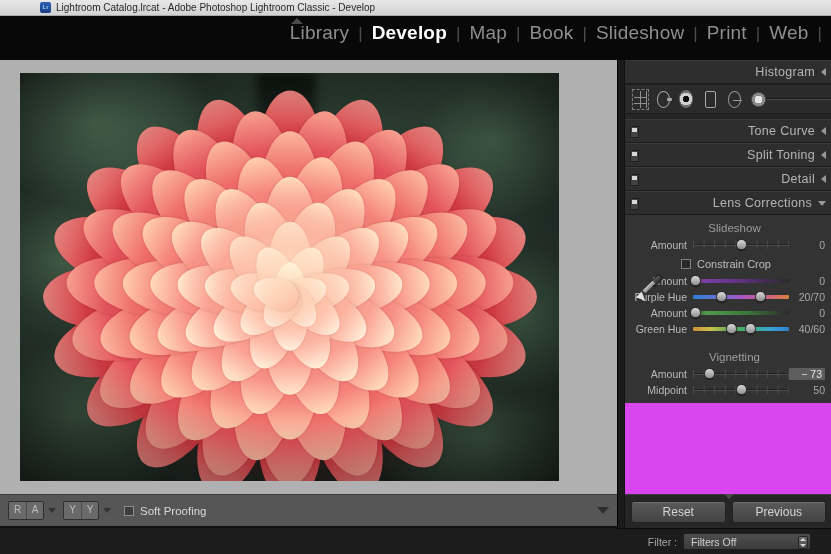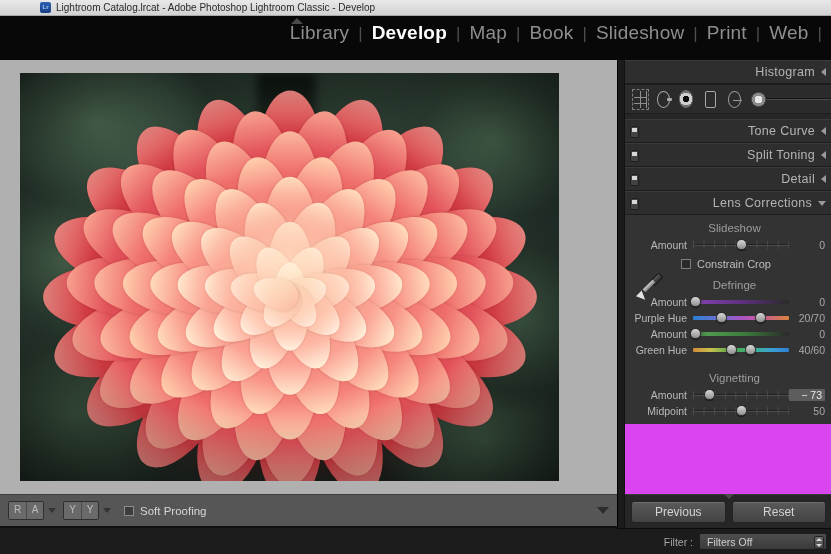--- a/index.html
+++ b/index.html
@@ -329,21 +329,21 @@
     position: absolute; left: 50%; top: -1px; margin-left: -5px;
     width: 0; height: 0;
     border-left: 5px solid transparent; border-right: 5px solid transparent;
     border-top: 5px solid #4a4a4a;
   }
 
   
   .filterbar {
     position: absolute; left: 617px; top: 528px; width: 214px; height: 26px;
     background: #1c1c1c; border-top: 1px solid #0b0b0b;
-    display: flex; align-items: center; justify-content: flex-end; padding-right: 4px; gap: 6px;
+    display: flex; align-items: center; justify-content: flex-end; padding-right: 20px; gap: 6px;
   }
   .filter-label { font-size: 10.5px; color: #a6a6a6; }
   .filter-select {
     position: relative; width: 128px; height: 17px;
     background: linear-gradient(#4e4e4e, #3b3b3b);
     border: 1px solid #1d1d1d; border-radius: 2px;
     display: flex; align-items: center;
   }
   .filter-value { font-size: 10.5px; color: #d0d0d0; padding-left: 7px; }
   .filter-stepper {
@@ -613,21 +613,20 @@
           <div class="chk-row">
             <div class="chk"></div>
             <div class="chk-label">Constrain Crop</div>
           </div>
           <div class="defringe-block">
             <div class="eyedrop">
               <div class="bulb"></div>
               <div class="body"></div>
               <div class="tip"></div>
             </div>
-            <div class="sec-title">Defringe</div>
             <div class="row">
               <div class="row-label">Amount</div>
               <div class="slider">
                 <div class="grad-track g-purple-amt"></div>
                 <div class="knob" style="left: 3%;"></div>
               </div>
               <div class="row-val">0</div>
             </div>
             <div class="row">
               <div class="row-label">Purple Hue</div>
@@ -673,22 +672,22 @@
               <div class="ticks"></div>
               <div class="knob" style="left: 50%;"></div>
             </div>
             <div class="row-val">50</div>
           </div>
         </div>
       </div>
 
     <div class="btn-bar">
       <div class="btn-bar-tri"></div>
+      <div class="pbtn">Reset</div>
       <div class="pbtn">Previous</div>
-      <div class="pbtn">Reset</div>
     </div>
   </div>
 
   <div class="filterbar-left"></div>
   <div class="filterbar">
     <div class="filter-label">Filter :</div>
     <div class="filter-select">
       <div class="filter-value">Filters Off</div>
       <div class="filter-stepper">
         <i class="up"></i>

